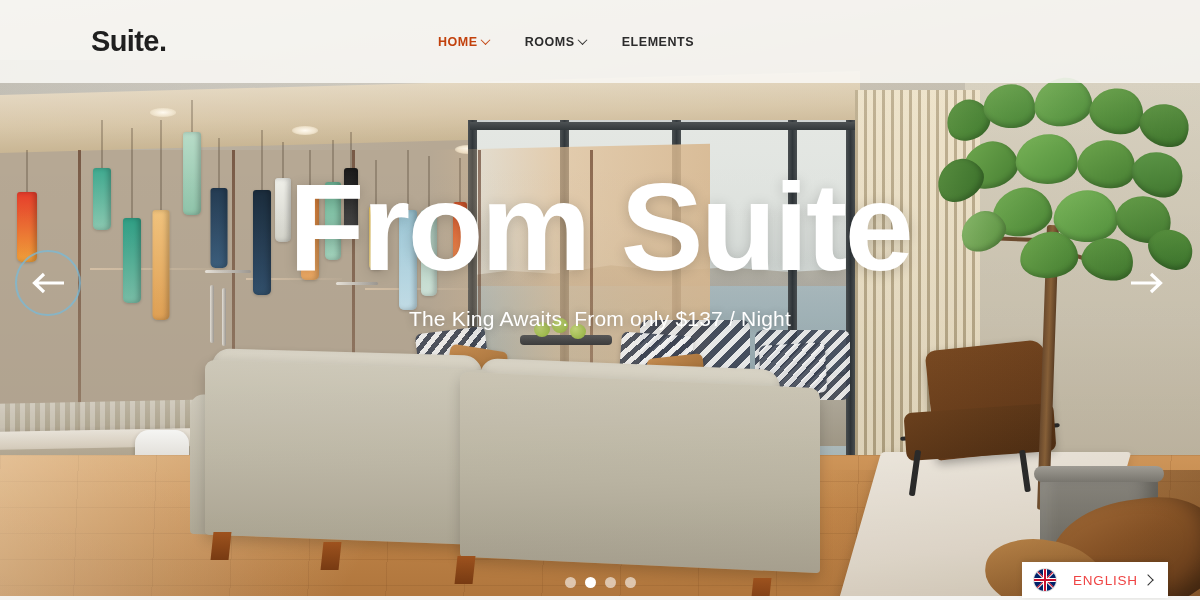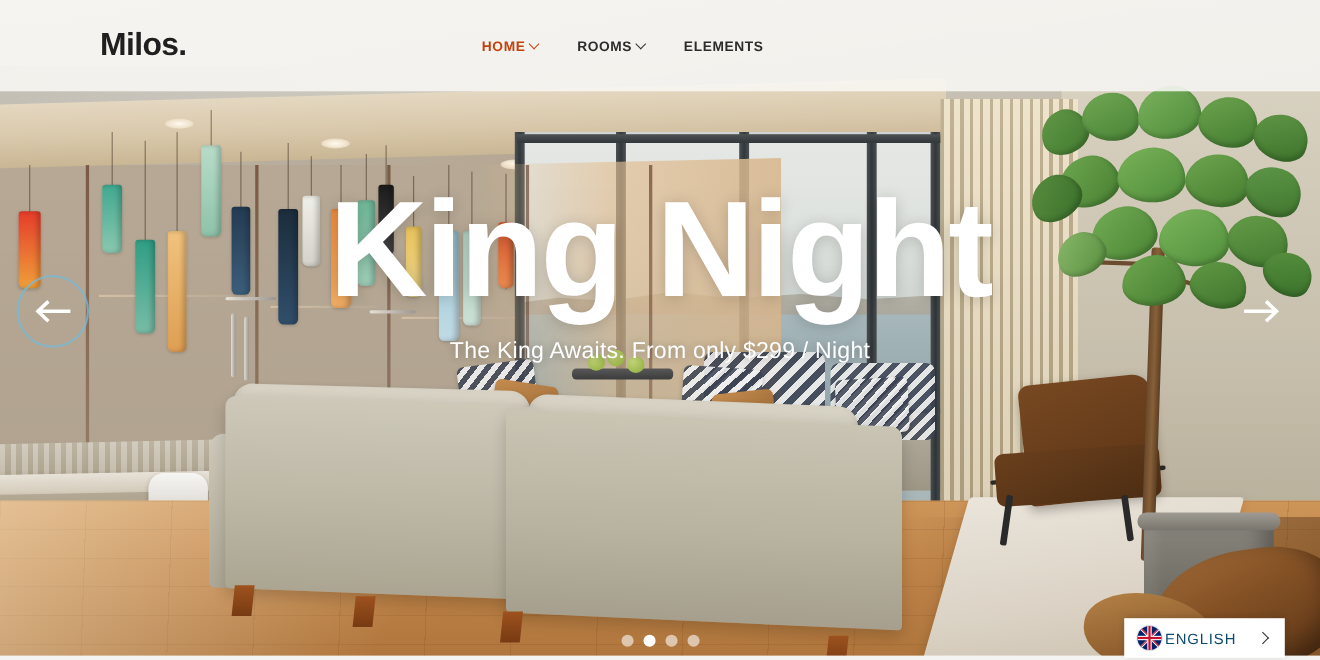--- a/index.html
+++ b/index.html
@@ -436,21 +436,21 @@
   .flag i { position:absolute; display:block; }
   .flag .d1 { left:-25%; top:46%; width:150%; height:8%; background:#fff; transform:rotate(45deg); }
   .flag .d2 { left:-25%; top:46%; width:150%; height:8%; background:#fff; transform:rotate(-45deg); }
   .flag .d3 { left:-25%; top:47.5%; width:150%; height:5%; background:#C8102E; transform:rotate(45deg); }
   .flag .d4 { left:-25%; top:47.5%; width:150%; height:5%; background:#C8102E; transform:rotate(-45deg); }
   .flag .v  { left:41%; top:0; width:18%; height:100%; background:#fff; }
   .flag .h  { left:0; top:41%; width:100%; height:18%; background:#fff; }
   .flag .v2 { left:44.5%; top:0; width:11%; height:100%; background:#C8102E; }
   .flag .h2 { left:0; top:44.5%; width:100%; height:11%; background:#C8102E; }
   .lang-label {
-    margin-left:3px; font-size:13.5px; color:#0c4a6e;
+    margin-left:17px; font-size:13.5px; color:#ef4444;
     letter-spacing:.8px; flex:1;
   }
   .lang-chev {
     width:8px; height:8px;
     border-right:1.8px solid #333; border-top:1.8px solid #333;
     transform:rotate(45deg); margin-right:4px;
   }
 
   .bottom-strip {
     position:absolute; left:0; bottom:0; width:1200px; height:4px;
@@ -655,41 +655,41 @@
       <div class="pot"></div>
       <div class="pot-rim"></div>
       <div class="driftwood"></div>
       <div class="driftwood2"></div>
 
       <div class="hero-haze"></div>
     </div>
   </div>
 
   <header class="header">
-    <div class="logo">Milos.</div>
+    <div class="logo">Suite.</div>
 
     <nav class="nav">
       <div class="nav-item active">
         <span>HOME</span>
         <span class="caret"></span>
       </div>
       <div class="nav-item">
         <span>ROOMS</span>
         <span class="caret"></span>
       </div>
       <div class="nav-item">
         <span>ELEMENTS</span>
       </div>
     </nav>
 
   </header>
 
   <div class="hero-content">
-    <div class="hero-title">King Night</div>
-    <div class="hero-sub">The King Awaits. From only $299 / Night</div>
+    <div class="hero-title">From Suite</div>
+    <div class="hero-sub">The King Awaits. From only $137 / Night</div>
   </div>
 
   <div class="arrow prev">
     <svg width="34" height="24" viewBox="0 0 34 24" aria-hidden="true">
       <path d="M33 12 H4 M13 3 L3.5 12 L13 21" fill="none" stroke="#ffffff" stroke-width="3.2" stroke-linecap="butt" stroke-linejoin="miter"></path>
     </svg>
   </div>
   <div class="arrow next">
     <svg width="34" height="24" viewBox="0 0 34 24" aria-hidden="true">
       <path d="M1 12 H30 M21 3 L30.5 12 L21 21" fill="none" stroke="#ffffff" stroke-width="3.2" stroke-linecap="butt" stroke-linejoin="miter"></path>

